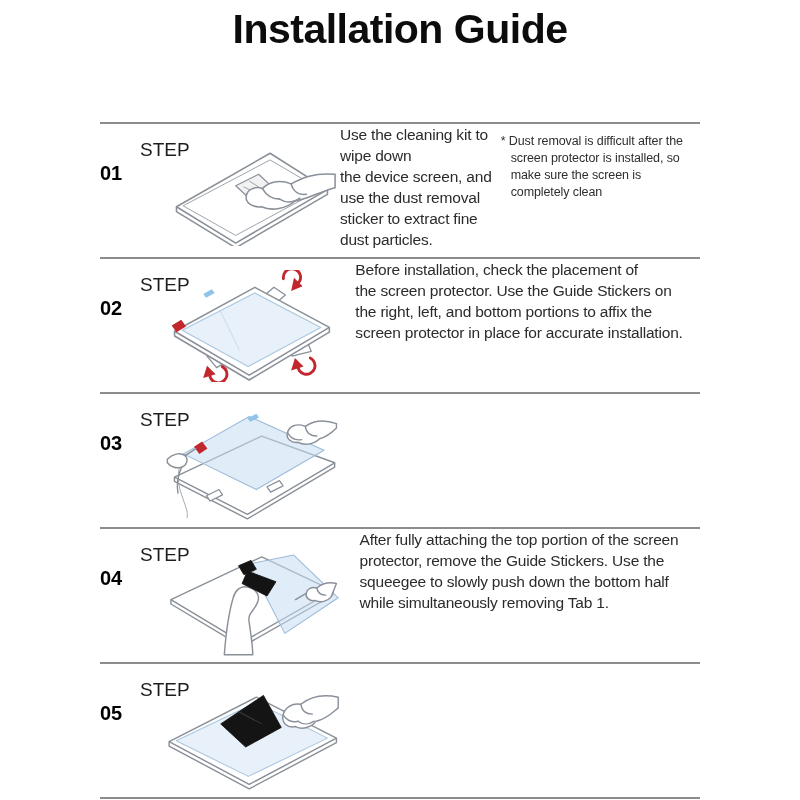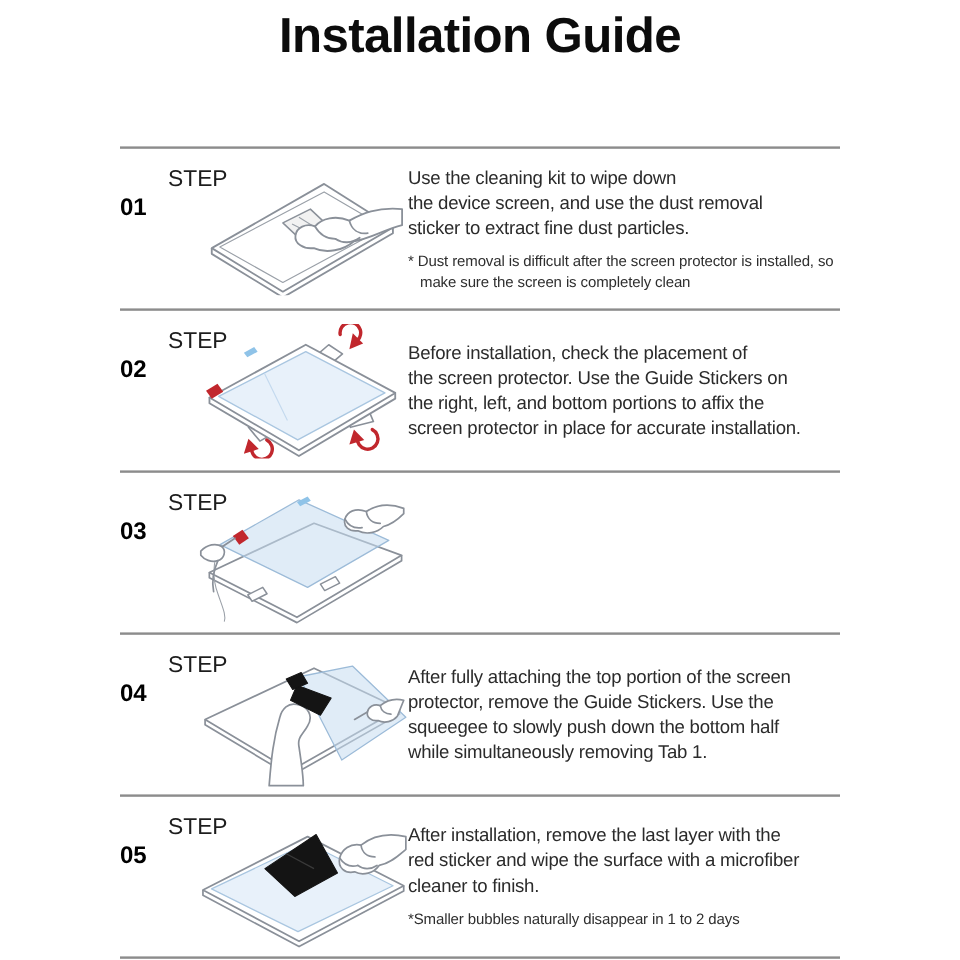--- a/index.html
+++ b/index.html
@@ -66,21 +66,21 @@
     flex-shrink: 0;
     display: flex;
     align-items: center;
     justify-content: center;
   }
   .step-art svg { display: block; }
 
   .step-body {
     flex: 1;
     display: flex;
-    flex-direction: column;
+    flex-direction: row;
     justify-content: center;
     padding-right: 2px;
   }
   .step-text {
     font-size: 15.5px;
     line-height: 21px;
     letter-spacing: -0.2px;
     color: #2b2b2b;
     white-space: pre-line;
   }
@@ -242,22 +242,16 @@
           <path class="lnw" d="M8,78 L106,28 L196,74 L98,126 Z"></path>
           <path class="film" d="M16,77 L106,34 L186,74 L97,117 Z"></path>
           <polygon class="blk" points="66,58 114,26 134,62 94,84"></polygon>
           <path d="M86,44 L112,58" style="fill:none;stroke:#3a3a3a;stroke-width:1.2"></path>
           <path class="lnw" d="M198,28 C180,24 166,28 156,36 C146,34 138,40 136,48 C134,57 141,63 150,61 C158,65 168,62 173,55 C184,53 192,45 198,40 Z"></path>
           <path class="ln" d="M136,48 C140,54 146,57 153,55"></path>
           <path class="ln" d="M156,36 C157,43 162,47 169,47"></path>
           <path class="ln" d="M153,55 C158,59 165,59 171,55"></path>
         </svg>
       </div>
-      <div class="step-body">
-        <p class="step-text">After installation, remove the last layer with the
-red sticker and wipe the surface with a microfiber
-cleaner to finish.</p>
-        <p class="step-note">*Smaller bubbles naturally disappear in 1 to 2 days</p>
-      </div>
     </section>
 
   </div>
 </div>
 
 </body></html>

